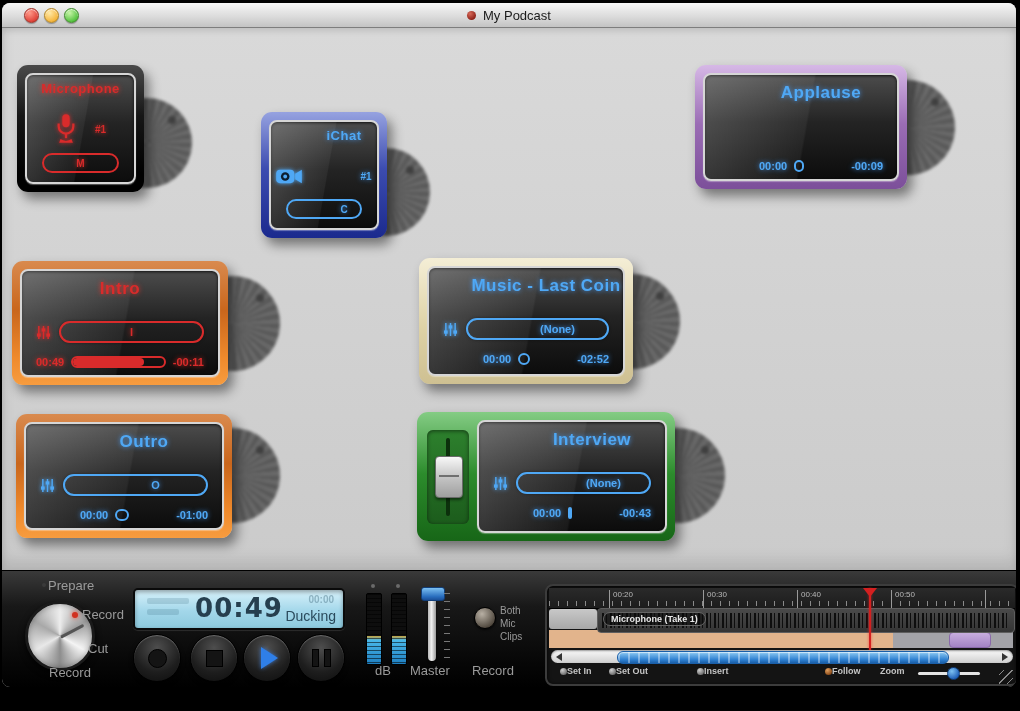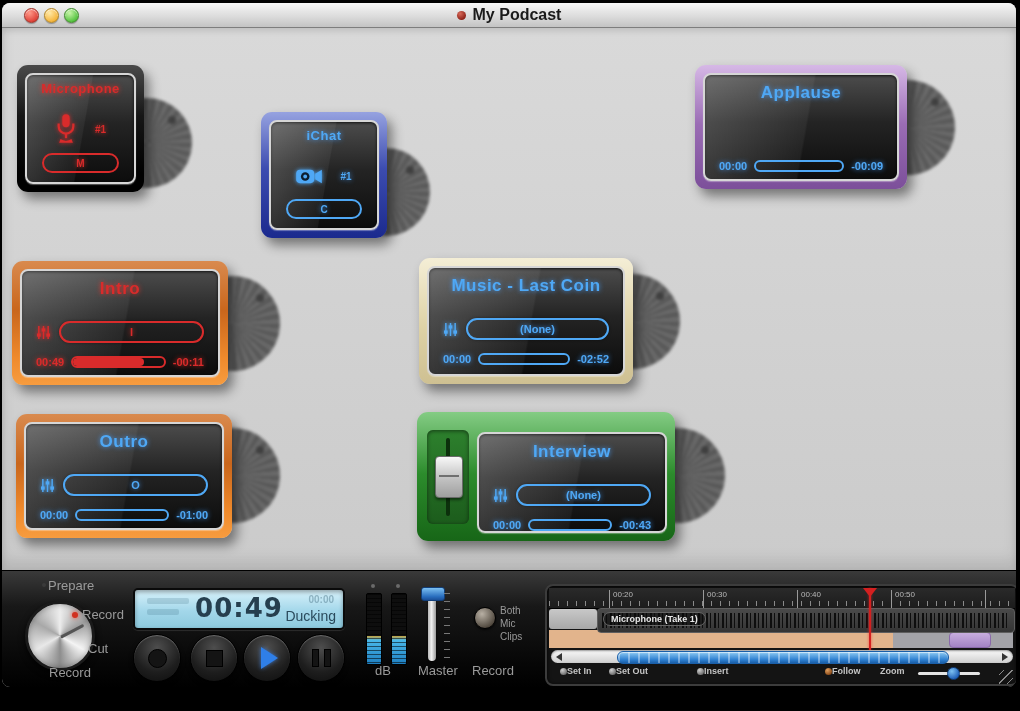--- a/index.html
+++ b/index.html
@@ -19,21 +19,21 @@
     position:absolute;left:0;top:0;right:0;height:24px;
     background:linear-gradient(#f6f6f6,#dcdcdc 55%,#c3c3c3);
     border-bottom:1px solid #7d7d7d;
   }
   .tl{position:absolute;top:5px;width:13px;height:13px;border-radius:50%;box-shadow:inset 0 1px 1px rgba(255,255,255,.7),0 1px 1px rgba(0,0,0,.3);}
   .tl-close{left:22px;background:radial-gradient(circle at 35% 30%,#ff9a8a,#e0443a 70%,#a02a20);border:1px solid #9f2f26;}
   .tl-min{left:42px;background:radial-gradient(circle at 35% 30%,#ffe9a8,#f5b63e 70%,#c78a1a);border:1px solid #b08424;}
   .tl-zoom{left:62px;background:radial-gradient(circle at 35% 30%,#c8f5a8,#57c442 70%,#2f8a20);border:1px solid #3f8a2a;}
   .title-wrap{position:absolute;left:0;right:0;top:0;height:24px;display:flex;align-items:center;justify-content:center;gap:7px;}
   .doc-dot{width:9px;height:9px;border-radius:50%;background:radial-gradient(circle at 35% 30%,#d86a5a,#8a1f16 75%);}
-  .win-title{font-size:16px;color:#1a1a1a;font-weight:bold;}
+  .win-title{font-size:13px;color:#1a1a1a;font-weight:normal;}
   
   .canvas{
     position:absolute;left:0;top:25px;right:0;height:542px;
     background:linear-gradient(#d9d9d9,#cbcbcb);
     box-shadow:inset 0 -10px 14px rgba(0,0,0,.10), inset 0 3px 6px rgba(0,0,0,.12);
   }
   
   .cog{
     position:absolute;border-radius:50%;
     background:repeating-conic-gradient(#616161 0 6deg,#4e4e4e 6deg 12deg);
@@ -52,21 +52,21 @@
     position:absolute;inset:8px;border:2px solid #d6d6d6;border-radius:8px;overflow:hidden;
     box-shadow:0 1px 1px rgba(255,255,255,.35), inset 0 1px 3px rgba(0,0,0,.8);
     background:linear-gradient(180deg,#4c4c4c,#242424 45%,#0c0c0c);
   }
   .screen-wrap::before{
     content:"";position:absolute;inset:0;
     background:linear-gradient(100deg,rgba(255,255,255,.20),rgba(255,255,255,.05) 52%,rgba(255,255,255,0) 53%);
     pointer-events:none;
   }
   .ink-blue{color:#4fa8f5;}
-  .ink-blue .glow{text-shadow:0 0 5px rgba(70,160,255,.85);}
+  .ink-blue .glow{text-shadow:0 0 5px rgba(70,160,255,.85);padding-left:40px;}
   .ink-red{color:#d92b2b;}
   .ink-red .glow{text-shadow:0 0 5px rgba(255,50,40,.8);}
   .pad-title{position:absolute;top:8px;left:0;right:0;text-align:center;font-weight:bold;font-size:17px;letter-spacing:.5px;}
   .pad--small .pad-title{font-size:13px;top:6px;}
   .pad-mid{position:absolute;left:14px;right:14px;top:50px;height:22px;display:flex;align-items:center;}
   .pad--small .pad-mid{top:32px;height:44px;justify-content:center;}
   .mixer-icon{flex:0 0 auto;margin-right:8px;filter:drop-shadow(0 0 2px currentColor);}
   .pill{
     flex:1;height:18px;border:2px solid currentColor;border-radius:999px;
     display:flex;align-items:center;justify-content:center;
@@ -329,21 +329,21 @@
           <span class="glow">-01:00</span>
         </div>
       </div>
     </div>
 
     <div class="pad pad--green" style="left:415px;top:384px;width:258px;height:129px;">
       <div class="fader-panel">
         <div class="fader-slot"></div>
         <div class="fader-knob"></div>
       </div>
-      <div class="screen-wrap ink-blue" style="left:60px;margin-top:12px;">
+      <div class="screen-wrap ink-blue" style="left:60px;">
         <div class="pad-title glow">Interview</div>
         <div class="pad-mid">
           <svg class="mixer-icon" viewBox="0 0 16 14" width="15" height="13">
             <g stroke="currentColor" stroke-width="1.6">
                 <line x1="3" y1="0" x2="3" y2="14"></line>
                 <line x1="8" y1="0" x2="8" y2="14"></line>
                 <line x1="13" y1="0" x2="13" y2="14"></line>
               </g>
             <g fill="currentColor">
                 <rect x="1" y="8" width="4" height="3.5"></rect>
@@ -401,21 +401,21 @@
 
     <span class="meter-dot" style="left:369px;"></span>
     <span class="meter-dot" style="left:394px;"></span>
     <div class="meter" style="left:364px;"></div>
     <div class="meter" style="left:389px;"></div>
     <span class="t-label" style="left:373px;top:92px;">dB</span>
 
     <div class="mslider-track"></div>
     <div class="mslider-cap"></div>
     <div class="mslider-ticks"></div>
-    <span class="t-label" style="left:408px;top:92px;margin-left:8px;">Master</span>
+    <span class="t-label" style="left:408px;top:92px;">Master</span>
 
     <div class="rec-knob"></div>
     <div class="rec-opts">
       <span>Both</span>
       <span>Mic</span>
       <span>Clips</span>
     </div>
     <span class="t-label" style="left:470px;top:92px;">Record</span>
 
     <div class="tpanel">

